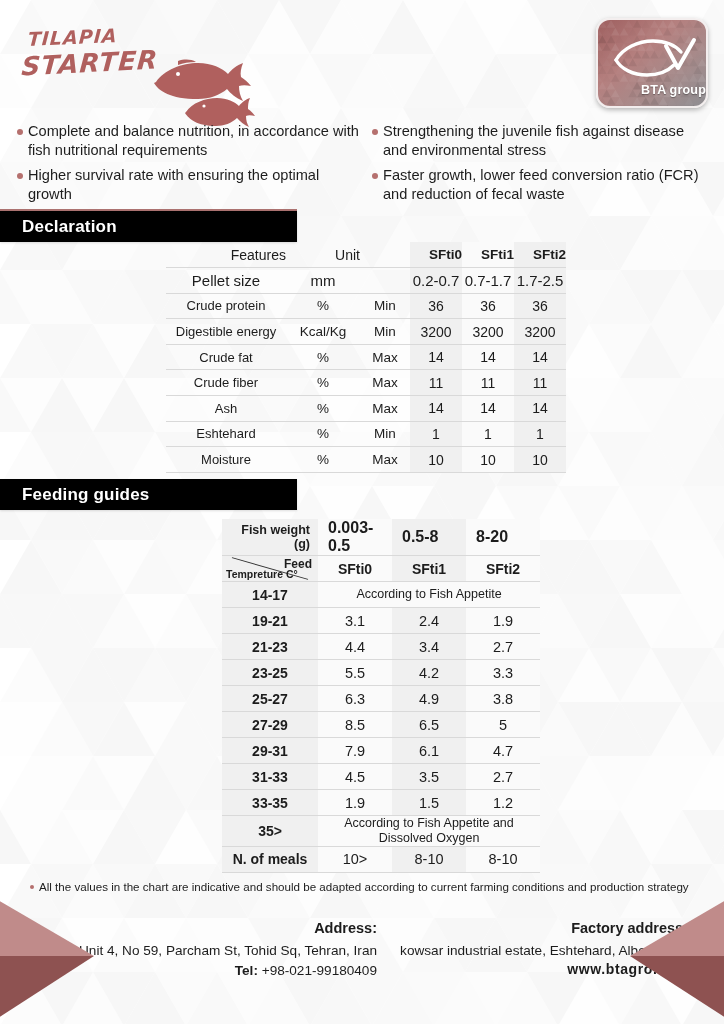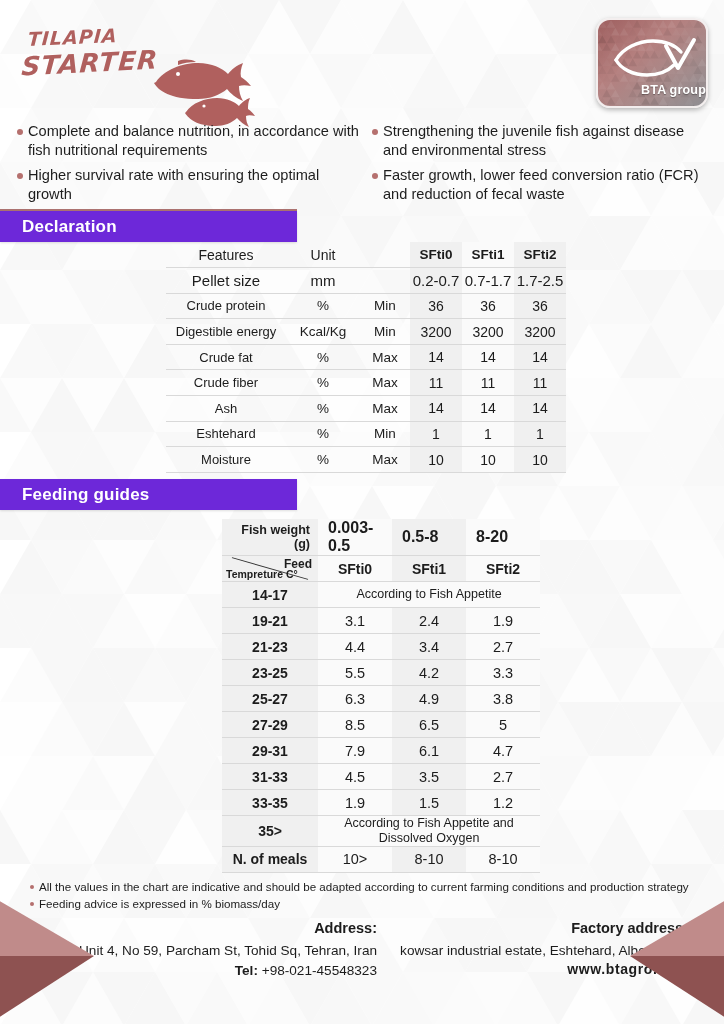--- a/index.html
+++ b/index.html
@@ -136,21 +136,21 @@
     flex: 0 0 auto;
   }
   .feat-text { flex: 1 1 auto; }
 
   
   .banner {
     position: absolute;
     left: 0;
     width: 297px;
     height: 31px;
-    background: #6d28d9;
+    background: #000000;
     color: #ffffff;
     font-size: 17px;
     font-weight: 600;
     line-height: 31px;
     padding-left: 22px;
     letter-spacing: .2px;
     box-shadow: 0 1px 2px rgba(0,0,0,.12);
   }
   .banner.declaration { top: 211px; }
   .banner.feeding { top: 479px; }
@@ -180,20 +180,21 @@
   #declaration-table .c-unit    { width: 74px; }
   #declaration-table .c-minmax  { width: 50px; }
   #declaration-table .c-v0      { width: 52px; background: #f0f0f0; }
   #declaration-table .c-v1      { width: 52px; background: #fafafa; }
   #declaration-table .c-v2      { width: 52px; background: #f0f0f0; }
   #declaration-table .c-tail    { border-bottom-color: transparent; }
 
   #declaration-table thead td {
     font-weight: 700;
     font-size: 13.5px;
+    text-align: right;
   }
   #declaration-table thead td.c-feature,
   #declaration-table thead td.c-unit {
     font-weight: 400;
     font-size: 14px;
   }
   #declaration-table tbody td.c-feature { font-size: 13px; }
   #declaration-table tbody td.c-v0,
   #declaration-table tbody td.c-v1,
   #declaration-table tbody td.c-v2 { font-size: 14px; }
@@ -1378,33 +1379,29 @@
           <td class="f-tail"></td>
         </tr>
       </tbody>
   </table>
 
   <div class="footnotes">
     <div class="fn-item">
       <span class="fn-dot"></span>
       <span>All the values in the chart are indicative and should be adapted according to current farming conditions and production strategy</span>
     </div>
-    <div class="fn-item">
-      <span class="fn-dot"></span>
-      <span>Feeding advice is expressed in % biomass/day</span>
-    </div>
   </div>
 
   <div class="footer">
     <div class="addr-col left">
       <div class="addr-title">Address:</div>
       <div class="addr-line">Unit 4, No 59, Parcham St, Tohid Sq, Tehran, Iran</div>
       <div class="addr-line">
         <b>Tel:</b>
-        <span>+98-021-45548323</span>
+        <span>+98-021-99180409</span>
       </div>
     </div>
     <div class="addr-col right">
       <div class="addr-title">Factory address:</div>
       <div class="addr-line">kowsar industrial estate, Eshtehard, Alborz, Iran</div>
       <div class="site-line">www.btagro.com</div>
     </div>
   </div>
 
   <svg class="corner-arrow left" viewBox="0 0 108 132" aria-hidden="true">

